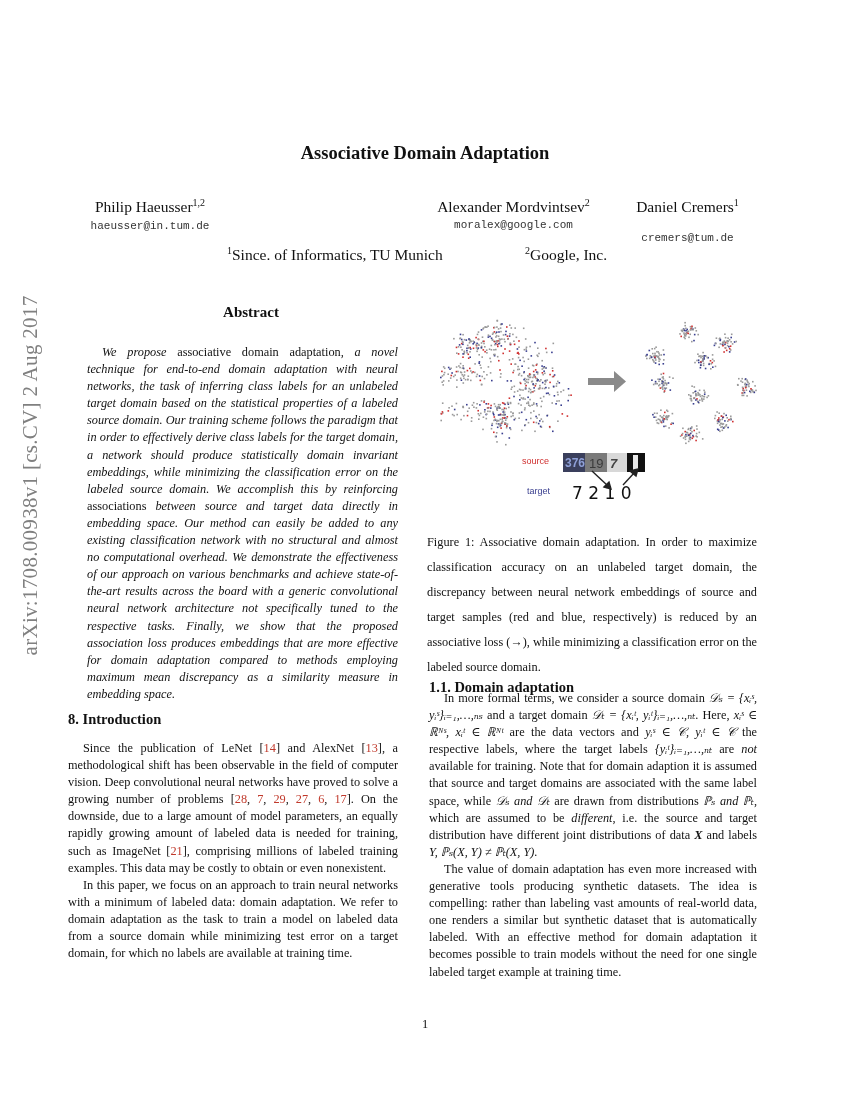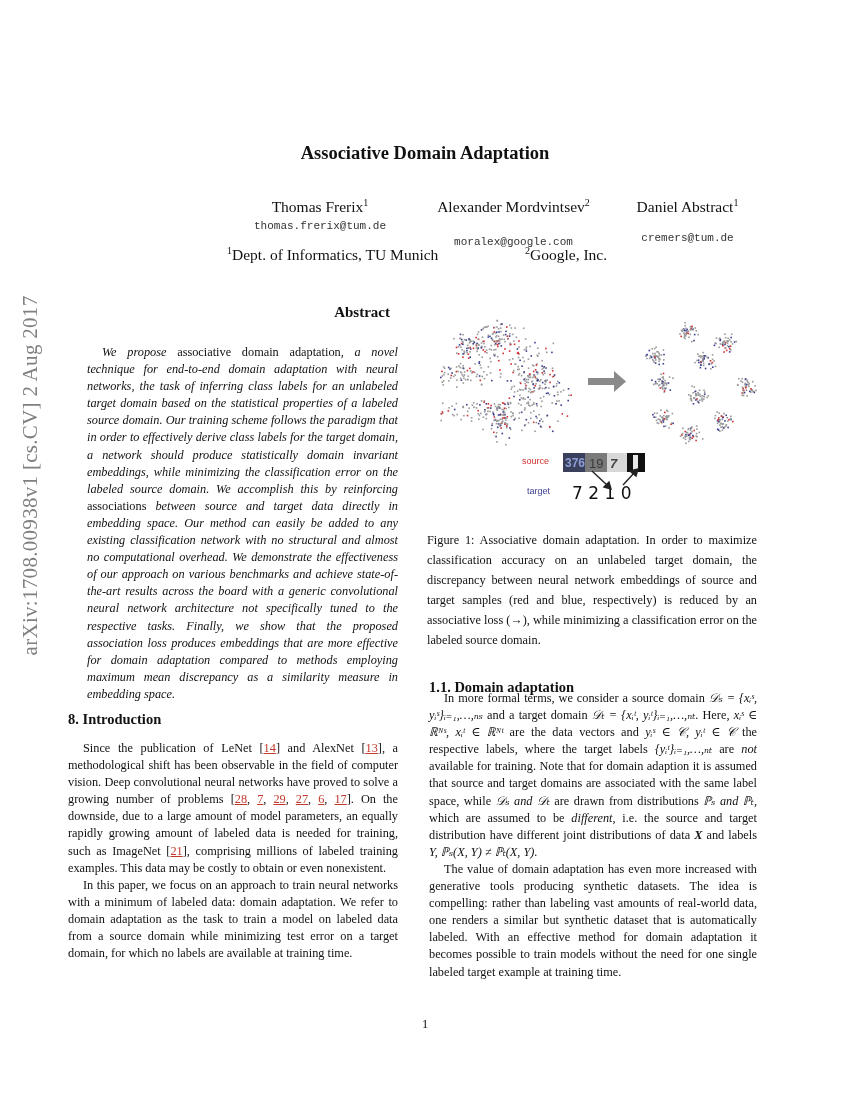--- a/index.html
+++ b/index.html
@@ -6,56 +6,56 @@
   body { width: 850px; height: 1100px; position: relative; overflow: hidden;
          font-family: "Liberation Serif", "DejaVu Serif", serif; color: #111; }
   .abs { position: absolute; }
   .title { left: 0; width: 850px; top: 143px; text-align: center; font-weight: bold; font-size: 18.5px; }
   .author { text-align: center; font-size: 15.5px; }
   .email { text-align: center; font-family: "Liberation Mono", "DejaVu Sans Mono", monospace; font-size: 11px; color: #333; }
   sup { font-size: 10px; line-height: 0; }
   .affil { font-size: 15.5px; }
   .arxiv { left: -170px; top: 463px; width: 400px; transform: rotate(-90deg); transform-origin: center center;
            font-size: 21px; color: #808080; letter-spacing: 0.3px; white-space: nowrap; text-align: center; }
-  .abstract-title { left: 68px; width: 322px; top: 304px; text-align: right; font-weight: bold; font-size: 15px; }
+  .abstract-title { left: 90px; width: 322px; top: 304px; text-align: center; font-weight: bold; font-size: 15px; }
   .col { font-size: 12.3px; line-height: 17.1px; text-align: justify; }
   .col p { margin: 0; text-indent: 15px; }
   .abstract { left: 87px; width: 311px; top: 344px; font-style: italic; }
   .abstract .up { font-style: normal; }
   .sec-title { font-weight: bold; font-size: 14.5px; }
-  .cite { color: #c0392b; text-decoration: underline; }
-  .caption { left: 427px; width: 330px; top: 530px; font-size: 12.3px; line-height: 20px; text-align: justify; }
+  .cite { color: #c0392b; }
+  .caption { left: 427px; width: 330px; top: 530px; font-size: 12.3px; line-height: 25px; text-align: justify; }
   .figure { left: 440px; top: 315px; width: 320px; height: 190px; text-align: right; }
   .page-num { left: 0; width: 850px; top: 1017px; text-align: center; font-size: 12.5px; }
   .math { font-style: italic; }
 </style>
 </head>
 <body>
 
 <div class="abs arxiv">arXiv:1708.00938v1  [cs.CV]  2 Aug 2017</div>
 
 <div class="abs title">Associative Domain Adaptation</div>
 
 <div class="abs" style="left:80px; top:198px; width:690px; height:40px;">
-  <div class="abs" style="left:160px; width:160px; top:0;">
-    <div class="author"><span>Thomas Frerix</span><sup>1</sup></div>
-    <div class="email" style="margin-top:4px;">thomas.frerix@tum.de</div>
+  <div class="abs" style="left:0; width:140px; top:0;">
+    <div class="author"><span>Philip Haeusser</span><sup>1,2</sup></div>
+    <div class="email" style="margin-top:4px;">haeusser@in.tum.de</div>
   </div>
   <div class="abs" style="left:341px; width:185px; top:0;">
     <div class="author"><span>Alexander Mordvintsev</span><sup>2</sup></div>
-    <div class="email" style="margin-top:20px;">moralex@google.com</div>
+    <div class="email" style="margin-top:3px;">moralex@google.com</div>
   </div>
   <div class="abs" style="left:545px; width:125px; top:0;">
-    <div class="author"><span>Daniel Abstract</span><sup>1</sup></div>
+    <div class="author"><span>Daniel Cremers</span><sup>1</sup></div>
     <div class="email" style="margin-top:16px;">cremers@tum.de</div>
   </div>
 </div>
 
 <div class="abs affil" style="left:227px; top:246px;">
-  <sup>1</sup><span>Dept. of Informatics, TU Munich</span>
+  <sup>1</sup><span>Since. of Informatics, TU Munich</span>
 </div>
 <div class="abs affil" style="left:513px; top:246px;margin-left:12px;">
   <sup>2</sup><span>Google, Inc.</span>
 </div>
 
 <div class="abs abstract-title">Abstract</div>
 <div class="abs col abstract">
   <p><span>We propose</span><span class="up"> associative domain adaptation</span><span>, a novel technique for end-to-end domain adaptation with neural networks, the task of inferring class labels for an unlabeled target domain based on the statistical properties of a labeled source domain. Our training scheme follows the paradigm that in order to effectively derive class labels for the target domain, a network should produce statistically domain invariant embeddings, while minimizing the classification error on the labeled source domain. We accomplish this by reinforcing </span><span class="up">associations</span><span> between source and target data directly in embedding space. Our method can easily be added to any existing classification network with no structural and almost no computational overhead. We demonstrate the effectiveness of our approach on various benchmarks and achieve state-of-the-art results across the board with a generic convolutional neural network architecture not specifically tuned to the respective tasks. Finally, we show that the proposed association loss produces embeddings that are more effective for domain adaptation compared to methods employing maximum mean discrepancy as a similarity measure in embedding space.</span></p>
 </div>
 

